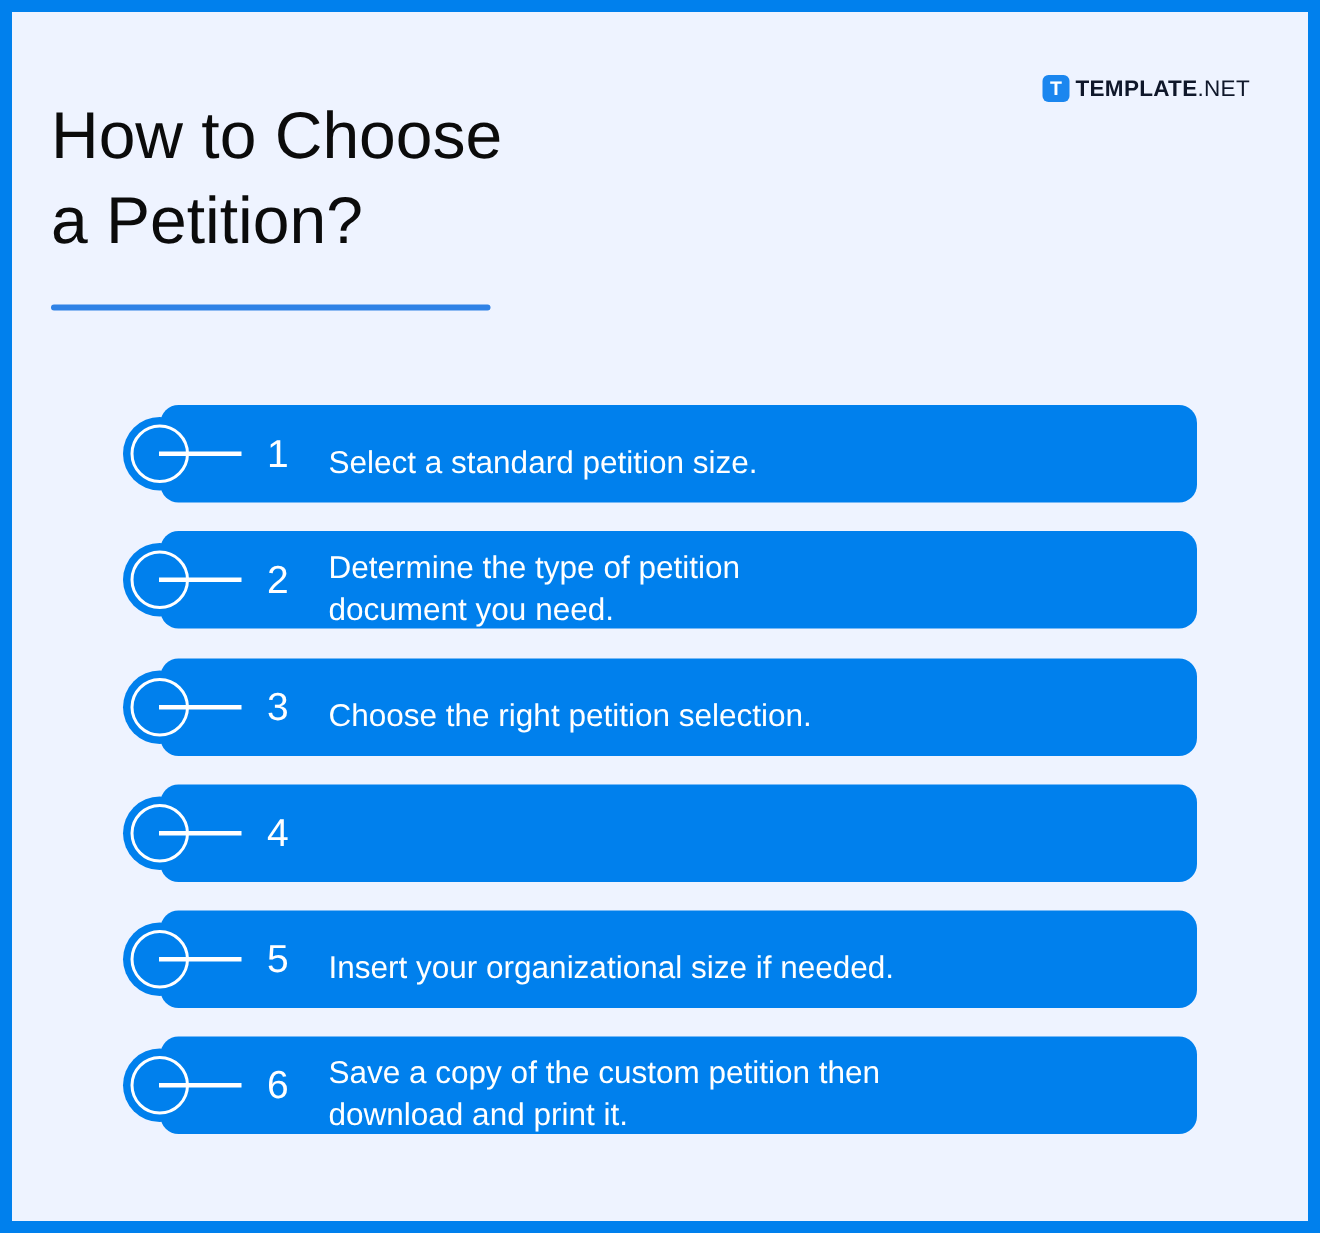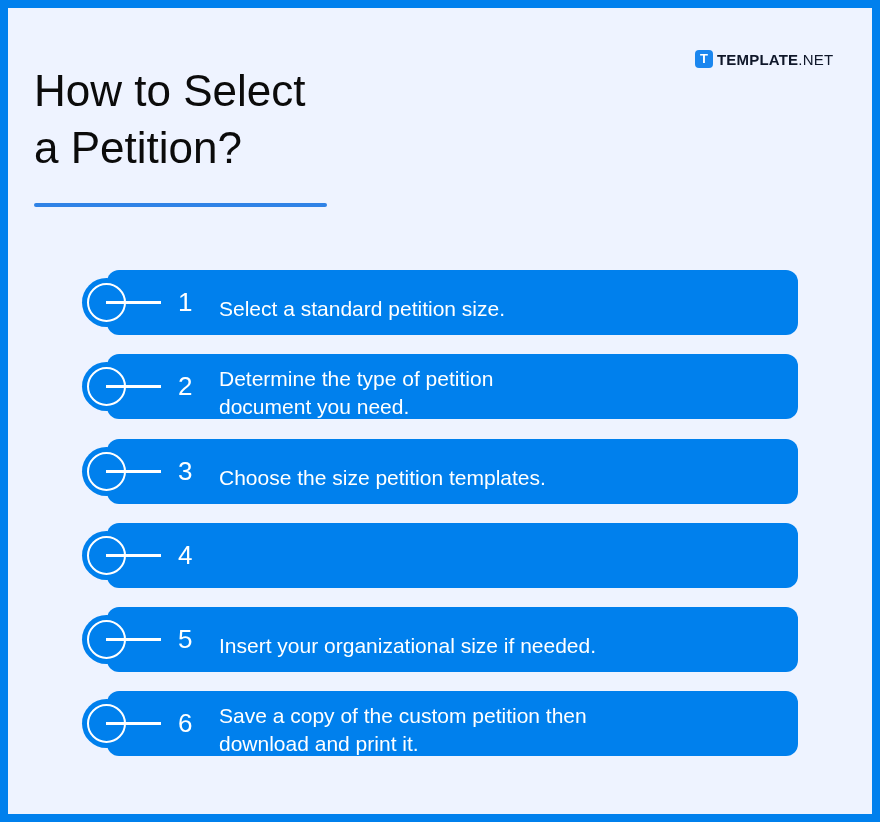--- a/index.html
+++ b/index.html
@@ -107,21 +107,21 @@
     font-size: 21px;
     line-height: 28px;
   }
 </style>
 </head>
 <body>
 
 <div class="frame"></div>
 
 <h1 class="title">
-  <span>How to Select</span>
+  <span>How to Choose</span>
   <span>a Petition?</span>
 </h1>
 <div class="underline"></div>
 
 <div class="brand">
   <div class="brand-icon">T</div>
   <div class="brand-text"><span>TEMPLATE</span><span class="net">.NET</span></div>
 </div>
 
 <div class="steps">
@@ -140,21 +140,21 @@
     <div class="line"></div>
     <div class="num">2</div>
     <div class="text" style="width:340px">Determine the type of petition document you need.</div>
   </div>
   <div class="step" style="top:439px">
     <div class="card"></div>
     <div class="bump"></div>
     <div class="ring"></div>
     <div class="line"></div>
     <div class="num">3</div>
-    <div class="text">Choose the size petition templates.</div>
+    <div class="text">Choose the right petition selection.</div>
   </div>
   <div class="step" style="top:523px">
     <div class="card"></div>
     <div class="bump"></div>
     <div class="ring"></div>
     <div class="line"></div>
     <div class="num">4</div>
   </div>
   <div class="step" style="top:607px">
     <div class="card"></div>

